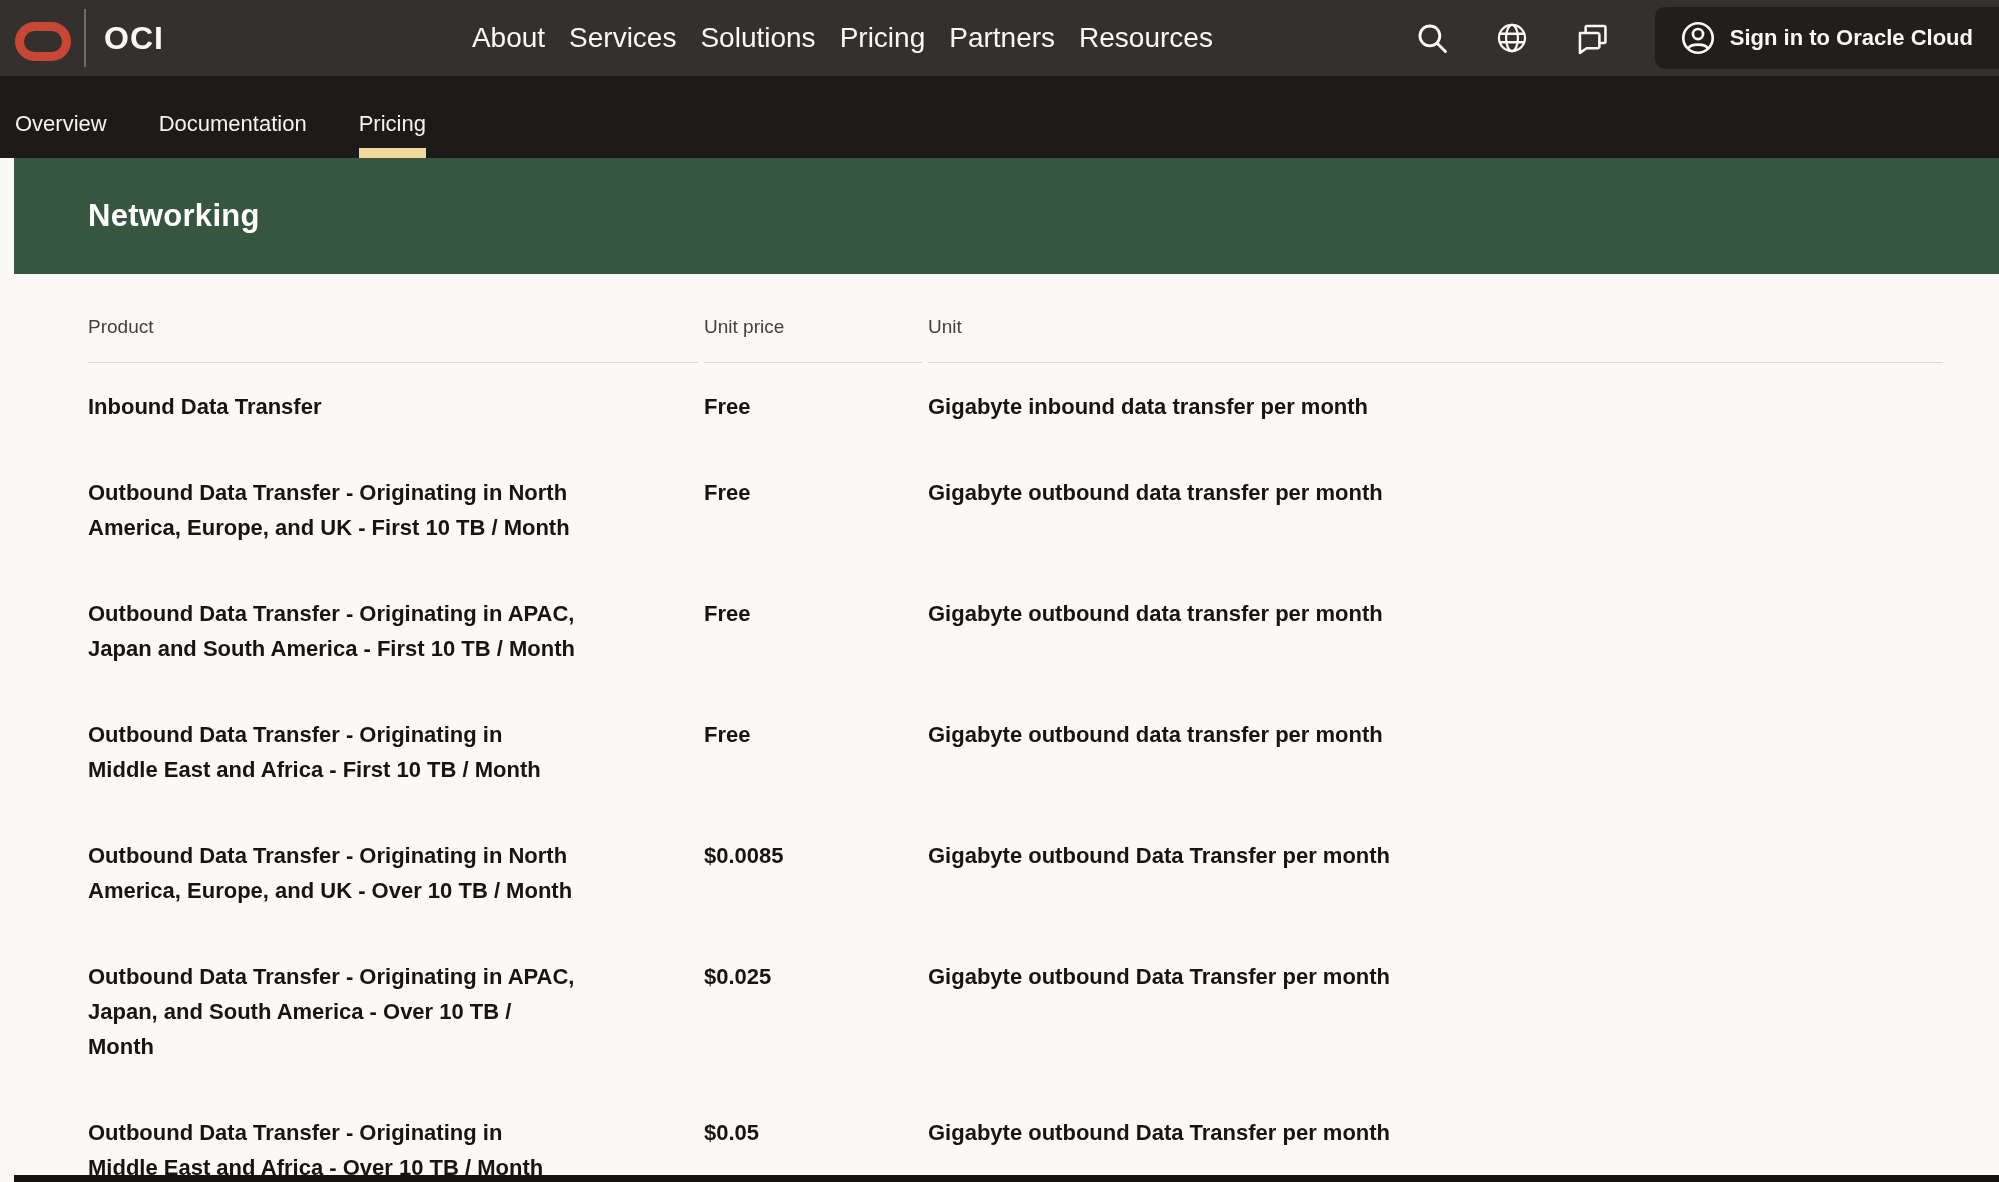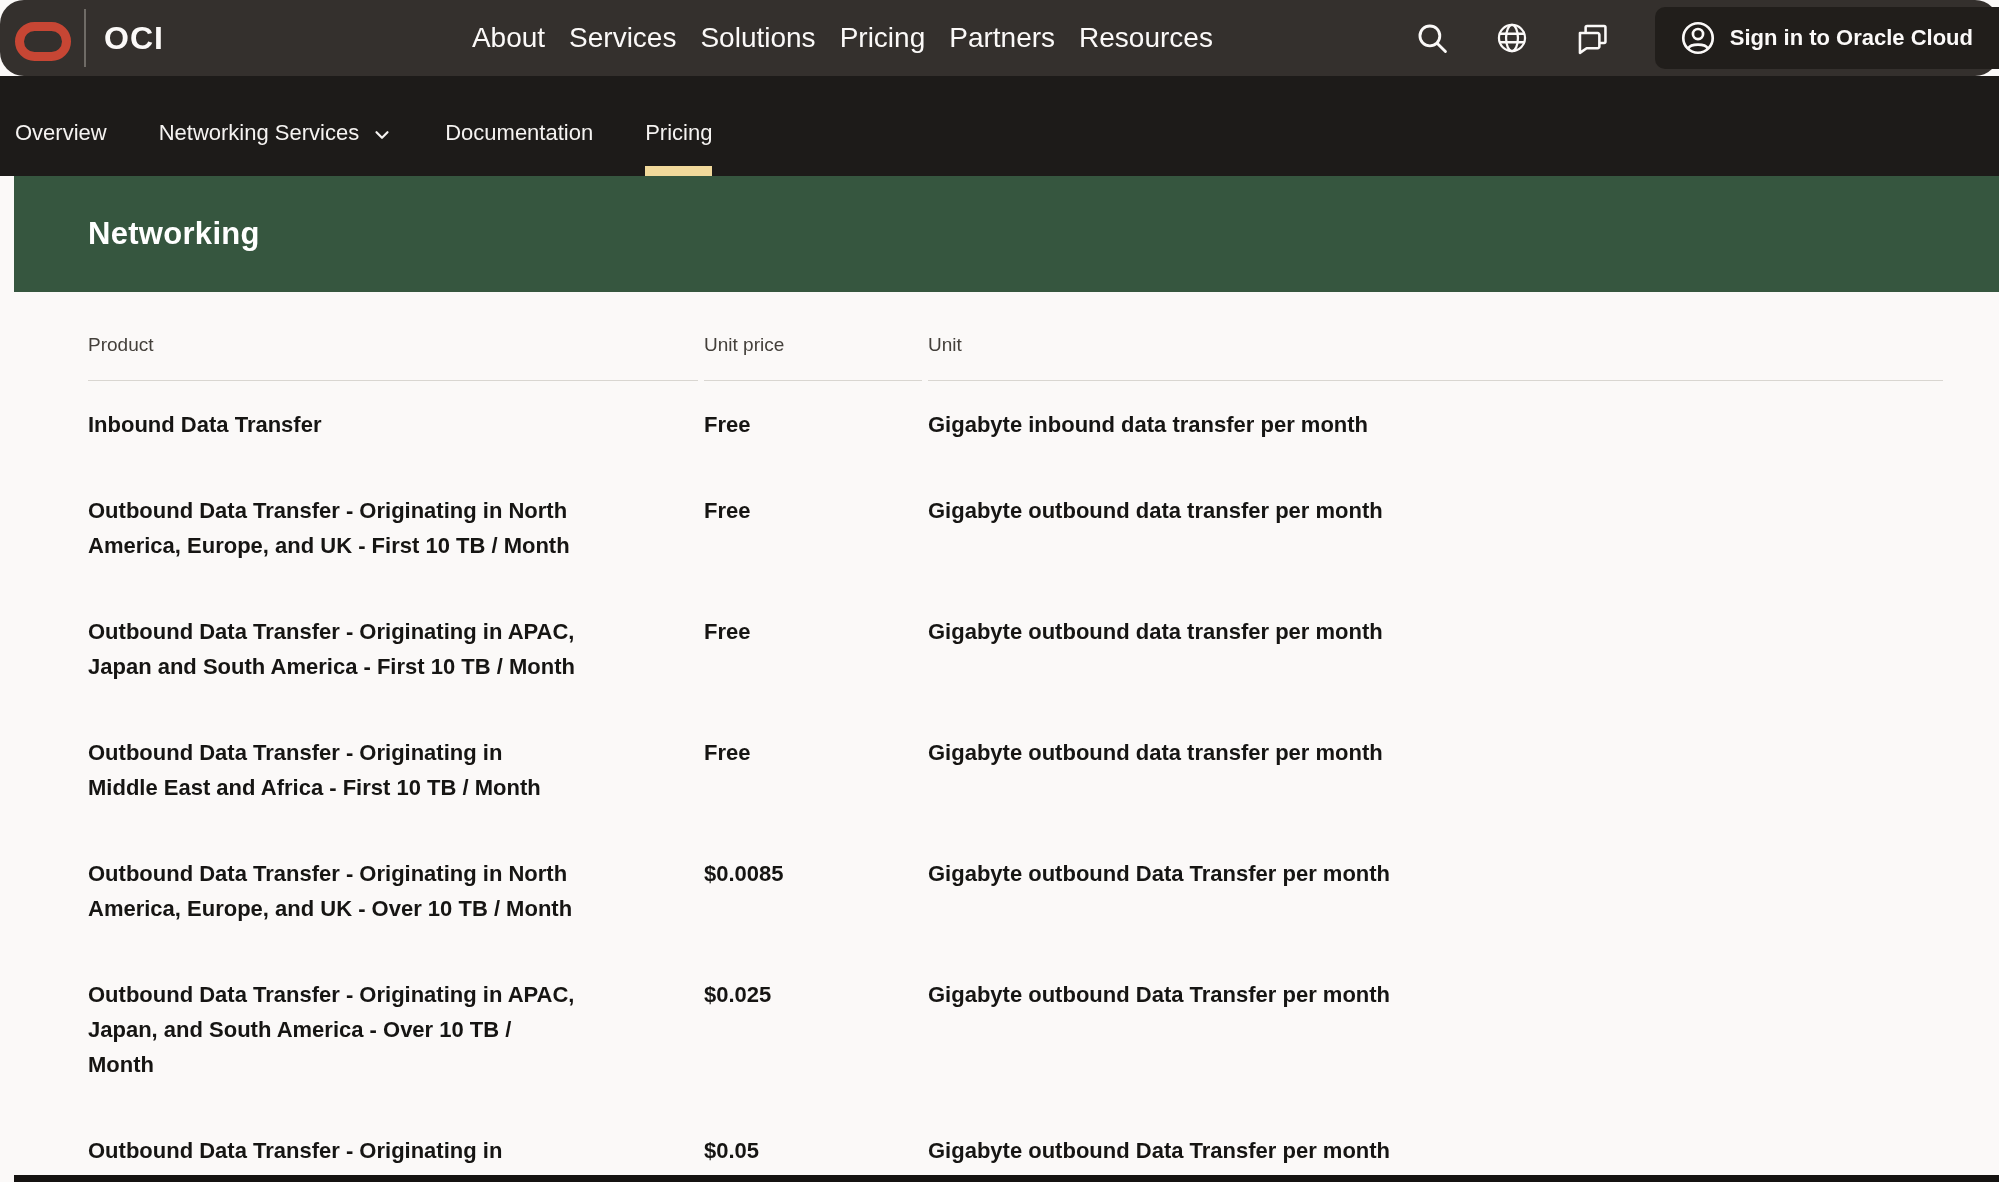--- a/index.html
+++ b/index.html
@@ -11,21 +11,20 @@
     overflow: hidden;
   }
 
   
   .topbar {
     height: 76px;
     background: #34302d;
     display: flex;
     align-items: center;
     padding-left: 15px;
-    border-radius: 24px;
   }
   .logo { display: flex; align-items: center; cursor: pointer; }
   .logo-mark {
     width: 56px; height: 39px;
     border: 9px solid #c74634;
     border-radius: 20px;
     margin-top: 7px;
   }
   .logo-divider { width: 2px; height: 58px; background: #6f6b66; margin-left: 13px; }
   .logo-text { color: #fbf9f8; font-size: 32px; font-weight: bold; margin-left: 18px; letter-spacing: 1px; }
@@ -44,21 +43,21 @@
     border-radius: 10px 0 0 10px;
     display: flex; align-items: center; gap: 13px;
     padding: 0 26px 0 24px;
     cursor: pointer;
   }
   .signin-btn svg { width: 38px; height: 38px; display: block; }
   .signin-label { color: #fbf9f8; font-size: 22px; font-weight: bold; white-space: nowrap; }
 
   
   .subnav {
-    height: 100px;
+    height: 82px;
     background: #1d1b19;
     display: flex; align-items: stretch;
     gap: 52px;
     padding: 14px 0 0 15px;
     text-align: right;
   }
   .subnav-item {
     display: flex; align-items: center; gap: 12px;
     color: #f5f3f1; font-size: 22px;
     position: relative; cursor: pointer; white-space: nowrap;
@@ -153,28 +152,20 @@
   </div>
 </header>
 
 <nav class="subnav">
 
     <div class="subnav-item">
       <span class="subnav-label">Overview</span>
 
     </div>
 
-    <div class="subnav-item">
-      <span class="subnav-label">Networking Services</span>
-      <span class="chev">
-        <svg viewBox="0 0 24 24" fill="none" stroke="#f5f3f1" stroke-width="2.4" stroke-linecap="round" stroke-linejoin="round">
-          <path d="M6 9 l6 6 6 -6"></path>
-        </svg>
-      </span>
-    </div>
 
     <div class="subnav-item">
       <span class="subnav-label">Documentation</span>
 
     </div>
 
     <div class="subnav-item active">
       <span class="subnav-label">Pricing</span>
 
     </div>

